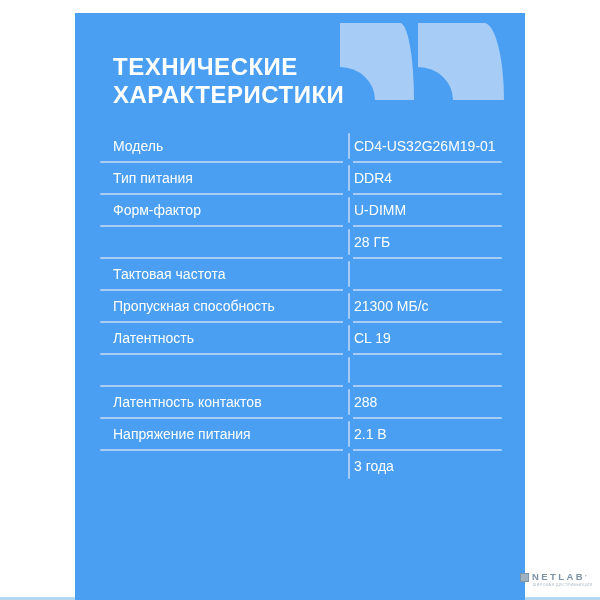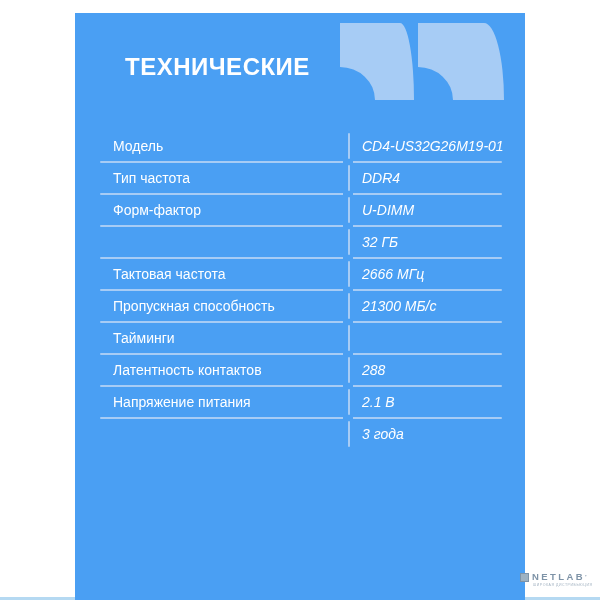--- a/index.html
+++ b/index.html
@@ -14,21 +14,20 @@
     background:#b5d9f2;z-index:0;
   }
   .card{
     position:absolute;left:75px;top:13px;width:450px;height:587px;
     background:#4a9ff3;z-index:1;
   }
   .title{
     position:absolute;left:38px;top:40px;
     color:#ffffff;font-weight:bold;font-size:24px;line-height:28px;
     letter-spacing:.5px;
-    margin-left:12px;
   }
   .quote{position:absolute;top:10px;}
   .quote.q1{left:265px;}
   .quote.q2{left:343px;}
   .table{position:absolute;left:0;top:117px;width:450px;}
   .row{position:relative;height:32px;padding-left:22px;}
   .row:not(:last-child)::after{
     content:'';position:absolute;left:25px;bottom:-1px;width:402px;height:2px;
     border-radius:1px;
     background:linear-gradient(to right,
@@ -38,21 +37,21 @@
   }
   .tick{
     position:absolute;left:273px;top:3px;height:26px;width:2px;
     background:#a7ccf5;border-radius:1px;
   }
   .cell{
     position:absolute;top:0;height:32px;line-height:32px;
     color:#ffffff;font-size:14px;white-space:nowrap;
   }
   .cell.label{left:38px;}
-  .cell.value{left:287px;font-style:italic;}
+  .cell.value{left:279px;}
   .netlab{
     position:absolute;left:520px;top:572px;z-index:2;width:78px;
   }
   .netlab .lockup{display:flex;align-items:center;}
   .netlab .sq{
     width:9px;height:9px;box-sizing:border-box;
     background:#9eb2c2;border:1px solid #7e93a7;flex:0 0 auto;
   }
   .netlab .brand{
     margin-left:3px;color:#7e93a7;font-weight:bold;font-size:9.5px;
@@ -68,61 +67,65 @@
 </style>
 </head>
 <body>
 
 <div class="bottom-strip"></div>
 
 <div class="card">
 
   <div class="title">
     <div>ТЕХНИЧЕСКИЕ</div>
+    <div>ХАРАКТЕРИСТИКИ</div>
   </div>
 
   <svg class="quote q1" width="74" height="78" viewBox="0 0 74 78" aria-hidden="true">
     <path d="M0 0 H60 A14 77 0 0 1 74 77 H35 A35 33 0 0 0 0 44 Z" fill="#a7ccf5"></path>
   </svg>
   <svg class="quote q2" width="86" height="78" viewBox="0 0 86 78" aria-hidden="true">
     <path d="M0 0 H66 A20 77 0 0 1 86 77 H35 A35 33 0 0 0 0 44 Z" fill="#a7ccf5"></path>
   </svg>
 
   <div class="table" id="specs-table">
       <div class="row">
         <div class="cell label">Модель</div>
         <span class="tick"></span>
         <div class="cell value">CD4-US32G26M19-01</div>
       </div>
       <div class="row">
-        <div class="cell label">Тип частота</div>
+        <div class="cell label">Тип питания</div>
         <span class="tick"></span>
         <div class="cell value">DDR4</div>
       </div>
       <div class="row">
         <div class="cell label">Форм-фактор</div>
         <span class="tick"></span>
         <div class="cell value">U-DIMM</div>
       </div>
       <div class="row">
         <span class="tick"></span>
-        <div class="cell value">32 ГБ</div>
+        <div class="cell value">28 ГБ</div>
       </div>
       <div class="row">
         <div class="cell label">Тактовая частота</div>
         <span class="tick"></span>
-        <div class="cell value">2666 МГц</div>
       </div>
       <div class="row">
         <div class="cell label">Пропускная способность</div>
         <span class="tick"></span>
         <div class="cell value">21300 МБ/с</div>
       </div>
       <div class="row">
-        <div class="cell label">Тайминги</div>
+        <div class="cell label">Латентность</div>
+        <span class="tick"></span>
+        <div class="cell value">CL 19</div>
+      </div>
+      <div class="row">
         <span class="tick"></span>
       </div>
       <div class="row">
         <div class="cell label">Латентность контактов</div>
         <span class="tick"></span>
         <div class="cell value">288</div>
       </div>
       <div class="row">
         <div class="cell label">Напряжение питания</div>
         <span class="tick"></span>

